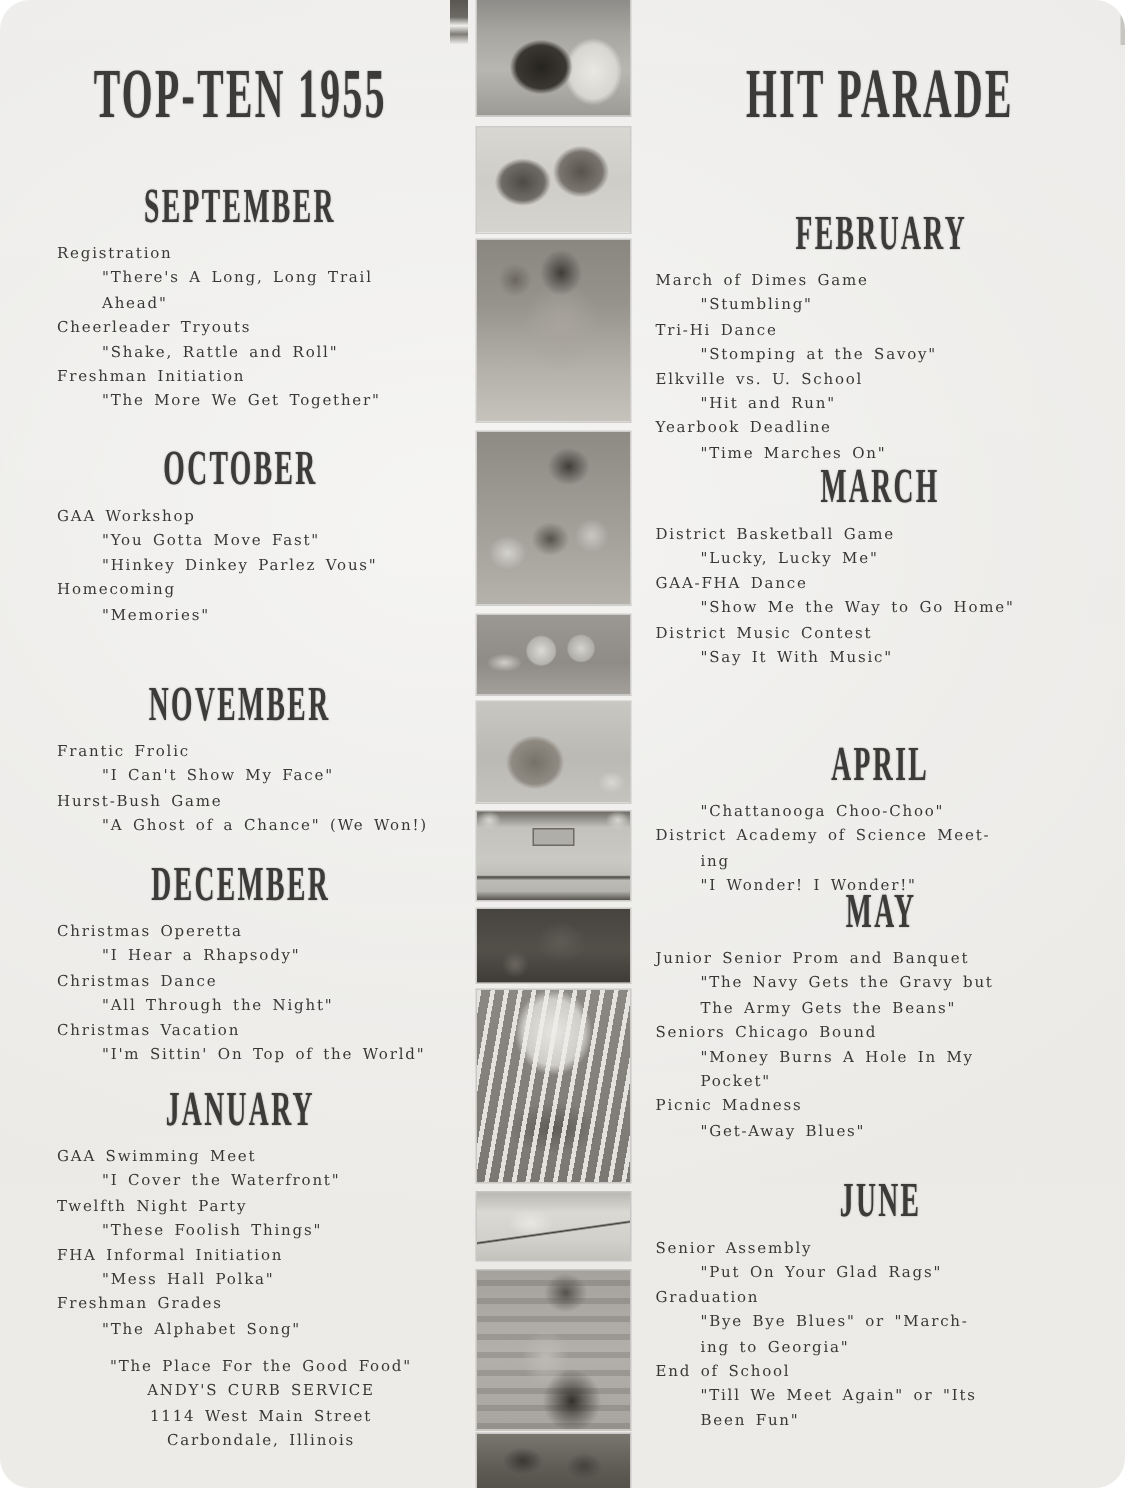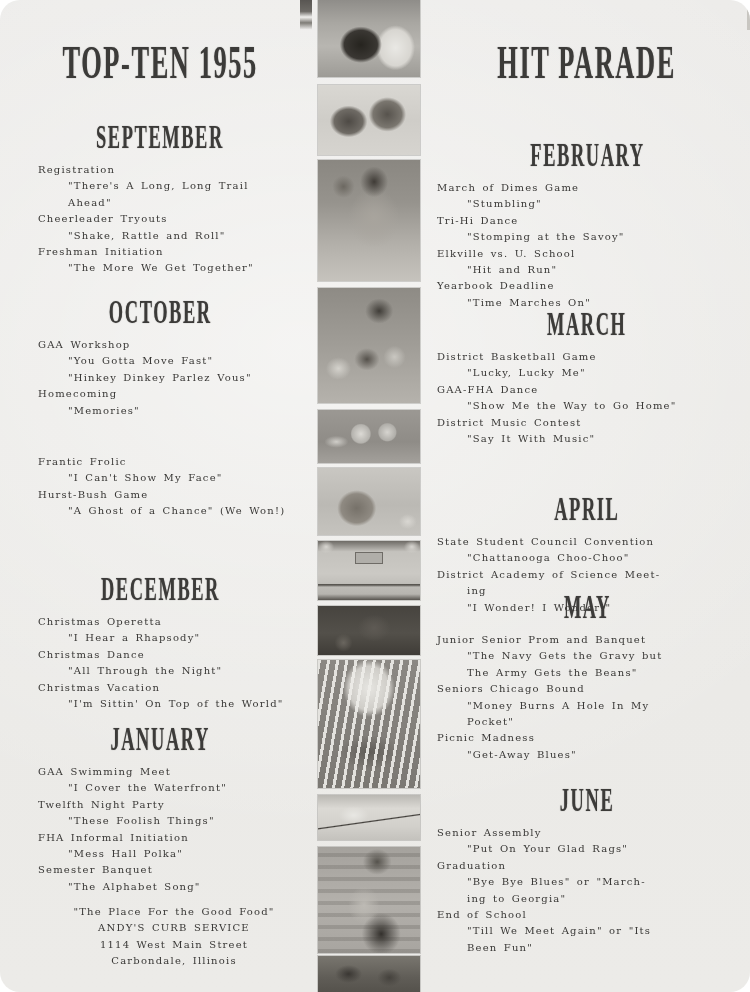--- a/index.html
+++ b/index.html
@@ -137,20 +137,21 @@
       <h2><span class="hd">OCTOBER</span></h2>
       <div class="lines">
           <div class="line">GAA Workshop</div>
           <div class="line ind">"You Gotta Move Fast"</div>
           <div class="line ind">"Hinkey Dinkey Parlez Vous"</div>
           <div class="line">Homecoming</div>
           <div class="line ind">"Memories"</div>
         </div>
     </div>
     <div class="month m-l2">
+      <h2><span class="hd">NOVEMBER</span></h2>
       <div class="lines">
           <div class="line">Frantic Frolic</div>
           <div class="line ind">"I Can't Show My Face"</div>
           <div class="line">Hurst-Bush Game</div>
           <div class="line ind">"A Ghost of a Chance" (We Won!)</div>
         </div>
     </div>
     <div class="month m-l3">
       <h2><span class="hd">DECEMBER</span></h2>
       <div class="lines">
@@ -164,21 +165,21 @@
     </div>
     <div class="month m-l4">
       <h2><span class="hd">JANUARY</span></h2>
       <div class="lines">
           <div class="line">GAA Swimming Meet</div>
           <div class="line ind">"I Cover the Waterfront"</div>
           <div class="line">Twelfth Night Party</div>
           <div class="line ind">"These Foolish Things"</div>
           <div class="line">FHA Informal Initiation</div>
           <div class="line ind">"Mess Hall Polka"</div>
-          <div class="line">Semester Banquet</div>
+          <div class="line">Freshman Grades</div>
           <div class="line ind">"The Alphabet Song"</div>
         </div>
     </div>
 
     <div class="ad">
       <div class="lines">
           <div class="line">"The Place For the Good Food"</div>
           <div class="line">ANDY'S CURB SERVICE</div>
           <div class="line">1114 West Main Street</div>
           <div class="line">Carbondale, Illinois</div>
@@ -226,21 +227,20 @@
           <div class="line ind">"Lucky, Lucky Me"</div>
           <div class="line">GAA-FHA Dance</div>
           <div class="line ind">"Show Me the Way to Go Home"</div>
           <div class="line">District Music Contest</div>
           <div class="line ind">"Say It With Music"</div>
         </div>
     </div>
     <div class="month m-r2">
       <h2><span class="hd">APRIL</span></h2>
       <div class="lines">
-          <div class="line">State Student Council Convention</div>
           <div class="line ind">"Chattanooga Choo-Choo"</div>
           <div class="line">District Academy of Science Meet-</div>
           <div class="line ind">ing</div>
           <div class="line ind">"I Wonder! I Wonder!"</div>
         </div>
     </div>
     <div class="month m-r3">
       <h2><span class="hd">MAY</span></h2>
       <div class="lines">
           <div class="line">Junior Senior Prom and Banquet</div>

